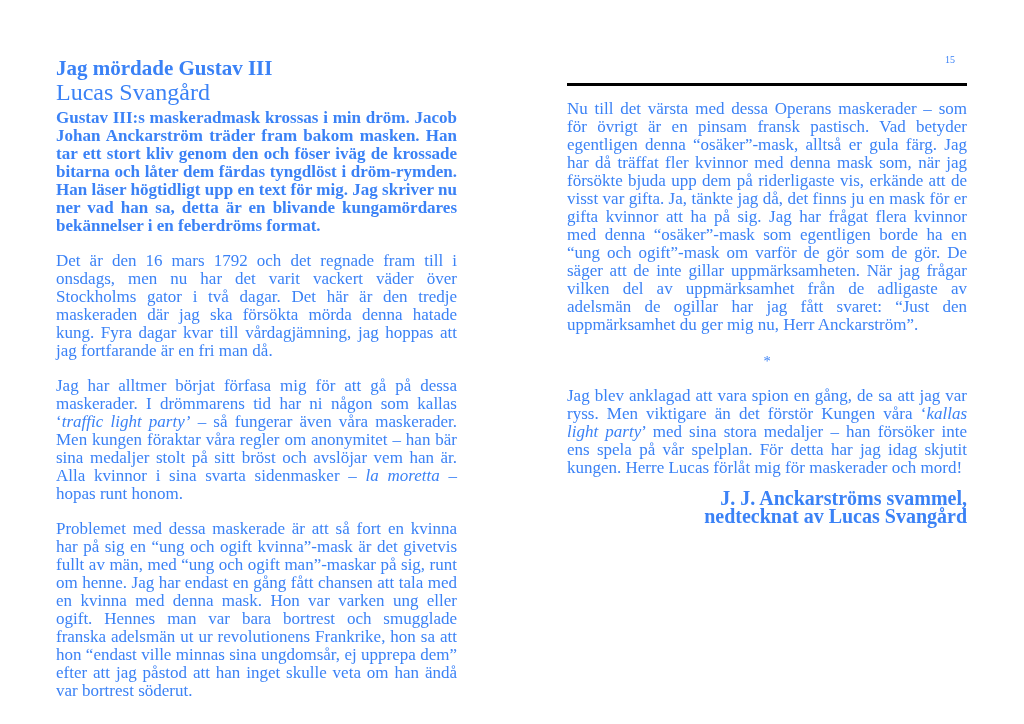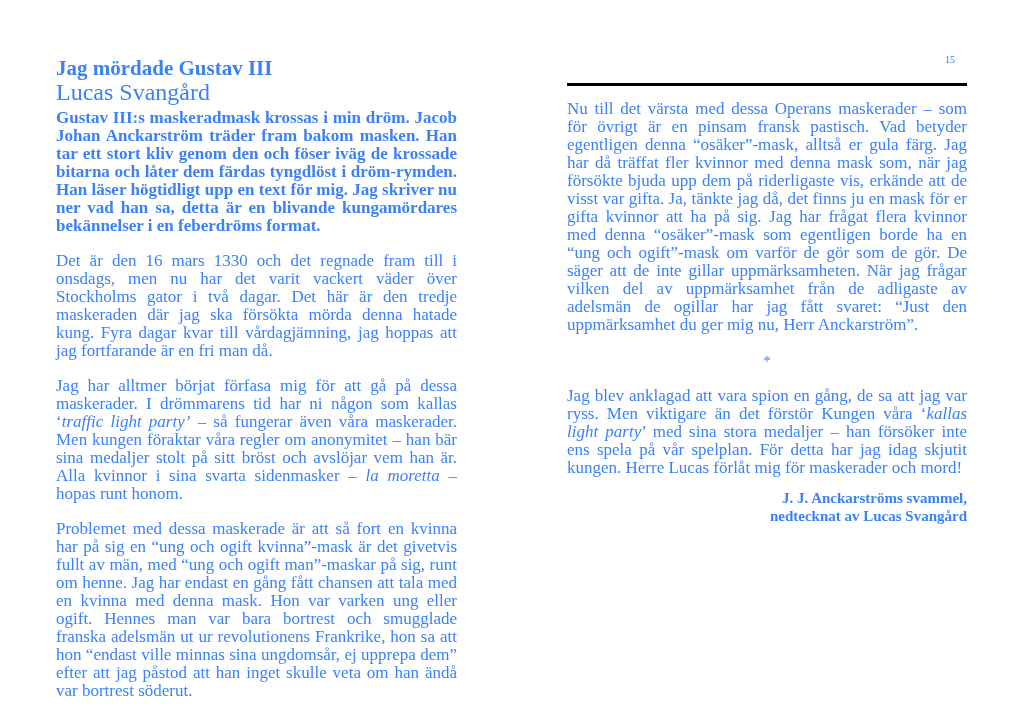--- a/index.html
+++ b/index.html
@@ -54,37 +54,37 @@
   }
   .col-right p.body-par.first { margin-top: 14px; }
   .separator {
     font-size: 14.5px;
     line-height: 17.4px;
     text-align: center;
     margin-top: 19px;
   }
   .signature {
     margin-top: 13px;
-    font-size: 15px;
+    font-size: 20px;
     line-height: 17.6px;
     font-weight: bold;
     text-align: right;
   }
 </style>
 </head>
 <body>
 
 <div class="page">
 
   <div class="col-left">
     <h1 class="book-title">Jag mördade Gustav III</h1>
     <div class="book-author">Lucas Svangård</div>
 
     <p class="body-par first"><span style="font-weight: bold;">Gustav III:s maskeradmask krossas i min dröm. Jacob Johan Anckarström träder fram bakom masken. Han tar ett stort kliv genom den och föser iväg de krossade bitarna och låter dem färdas tyngdlöst i dröm-rymden. Han läser högtidligt upp en text för mig. Jag skriver nu ner vad han sa, detta är en blivande kungamördares bekännelser i en feberdröms format.</span></p>
-    <p class="body-par"><span>Det är den 16 mars 1330 och det regnade fram till i onsdags, men nu har det varit vackert väder över Stockholms gator i två dagar. Det här är den tredje maskeraden där jag ska försökta mörda denna hatade kung. Fyra dagar kvar till vårdagjämning, jag hoppas att jag fortfarande är en fri man då.</span></p>
+    <p class="body-par"><span>Det är den 16 mars 1792 och det regnade fram till i onsdags, men nu har det varit vackert väder över Stockholms gator i två dagar. Det här är den tredje maskeraden där jag ska försökta mörda denna hatade kung. Fyra dagar kvar till vårdagjämning, jag hoppas att jag fortfarande är en fri man då.</span></p>
     <p class="body-par"><span>Jag har alltmer börjat förfasa mig för att gå på dessa maskerader. I drömmarens tid har ni någon som kallas ‘</span><span style="font-style: italic;">traffic light party’</span><span> – så fungerar även våra maskerader. Men kungen föraktar våra regler om anonymitet – han bär sina medaljer stolt på sitt bröst och avslöjar vem han är. Alla kvinnor i sina svarta sidenmasker – </span><span style="font-style: italic;">la moretta</span><span> – hopas runt honom.</span></p>
     <p class="body-par"><span>Problemet med dessa maskerade är att så fort en kvinna har på sig en “ung och ogift kvinna”-mask är det givetvis fullt av män, med “ung och ogift man”-maskar på sig, runt om henne. Jag har endast en gång fått chansen att tala med en kvinna med denna mask. Hon var varken ung eller ogift. Hennes man var bara bortrest och smugglade franska adelsmän ut ur revolutionens Frankrike, hon sa att hon “endast ville minnas sina ungdomsår, ej upprepa dem” efter att jag påstod att han inget skulle veta om han ändå var bortrest söderut.</span></p>
   </div>
 
   <div class="col-right">
     <div class="page-number">15</div>
     <div class="header-rule"></div>
 
     <p class="body-par first"><span>Nu till det värsta med dessa Operans maskerader – som för övrigt är en pinsam fransk pastisch. Vad betyder egentligen denna “osäker”-mask, alltså er gula färg. Jag har då träffat fler kvinnor med denna mask som, när jag försökte bjuda upp dem på riderligaste vis, erkände att de visst var gifta. Ja, tänkte jag då, det finns ju en mask för er gifta kvinnor att ha på sig. Jag har frågat flera kvinnor med denna “osäker”-mask som egentligen borde ha en “ung och ogift”-mask om varför de gör som de gör. De säger att de inte gillar uppmärksamheten. När jag frågar vilken del av uppmärksamhet från de adligaste av adelsmän de ogillar har jag fått svaret: “Just den uppmärksamhet du ger mig nu, Herr Anckarström”.</span></p>
 

